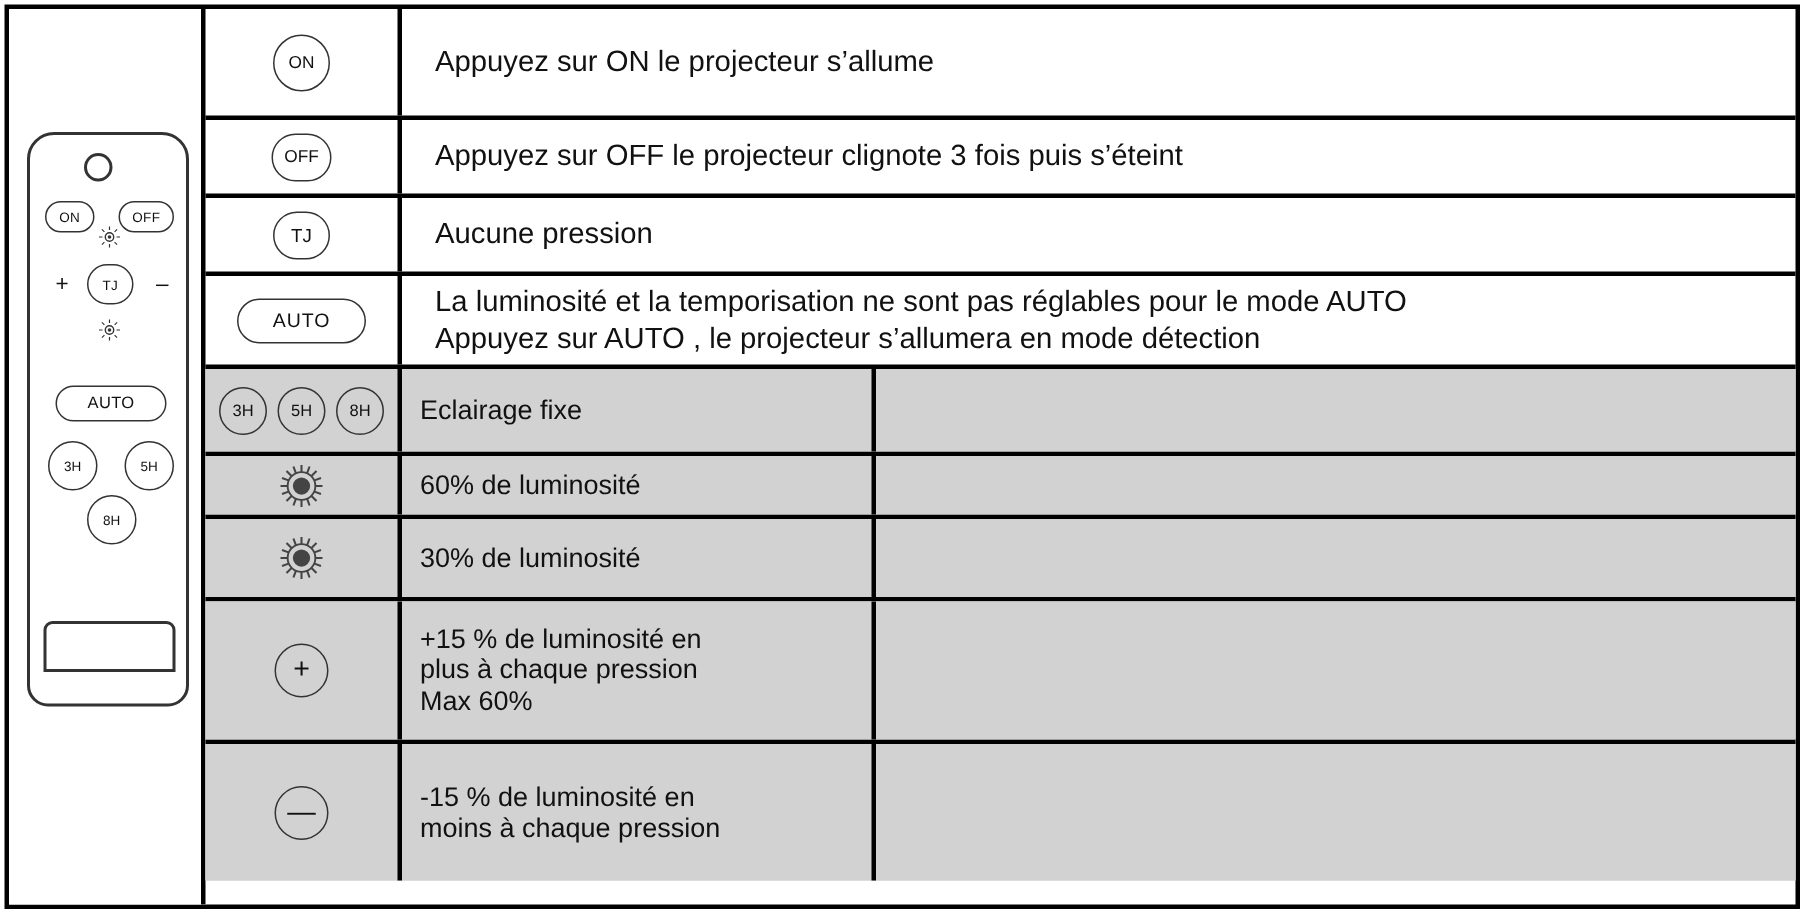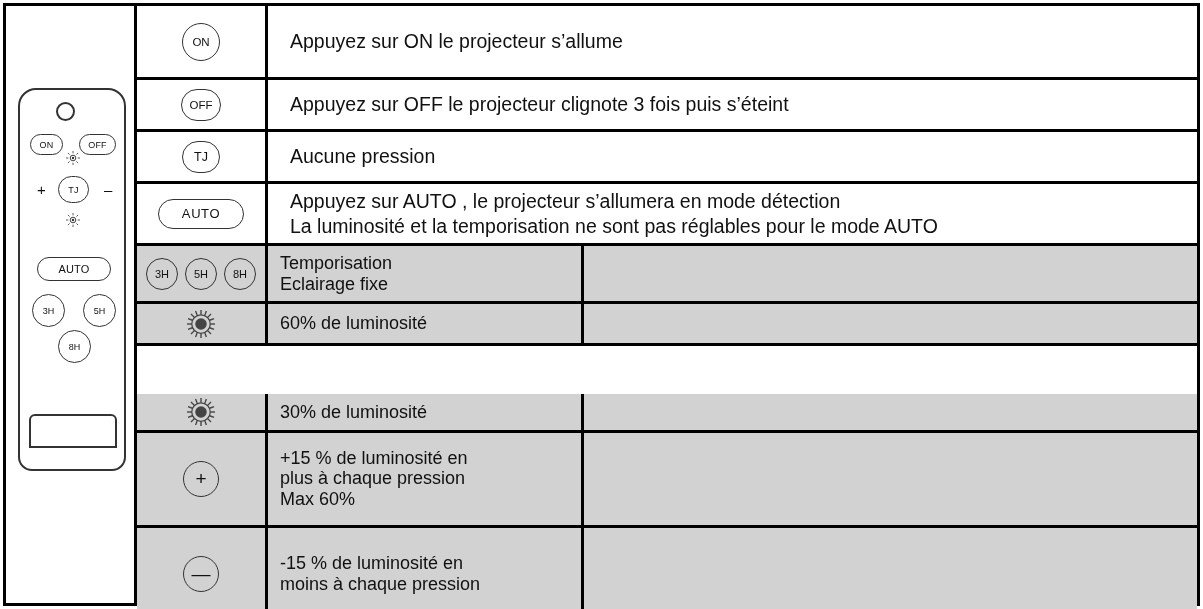--- a/index.html
+++ b/index.html
@@ -139,21 +139,21 @@
   .cell-blank {
     flex: 1 1 auto;
     background: #d2d2d2;
   }
   .r1 { height: 74px; }
   .r2 { height: 52px; }
   .r3 { height: 52px; }
   .r4 { height: 62px; }
   .r5 { height: 58px; }
   .r6 { height: 42px; }
-  .r7 { height: 39px; margin-top: 48px; }
+  .r7 { height: 55px; }
   .r8 { height: 95px; }
   .r9 { height: 91px; }
 
   .t-line { display: block; }
   .t-line.tight { line-height: 1.12; }
   .t-sub { }
 
   
   .ic-oval {
     border: 1.8px solid #333;
@@ -296,41 +296,40 @@
         </div>
       </div>
 
       <div class="row r4">
         <div class="cell-icon">
           <div class="ic-oval ic-auto">
             <span>AUTO</span>
           </div>
         </div>
         <div class="cell-text">
+          <span class="t-line">La luminosité et la temporisation ne sont pas réglables pour le mode AUTO</span>
           <span class="t-line">Appuyez sur AUTO , le projecteur s’allumera en mode détection</span>
-          <span class="t-line">La luminosité et la temporisation ne sont pas réglables pour le mode AUTO</span>
         </div>
       </div>
 
       <div class="row r5 shaded">
         <div class="cell-icon shaded">
           <div class="hours-group">
             <div class="ic-hour">
               <span>3H</span>
             </div>
             <div class="ic-hour">
               <span>5H</span>
             </div>
             <div class="ic-hour">
               <span>8H</span>
             </div>
           </div>
         </div>
         <div class="cell-text narrow shaded">
-          <span class="t-line tight">Temporisation</span>
           <span class="t-line tight">Eclairage fixe</span>
         </div>
         <div class="cell-blank"></div>
       </div>
 
       <div class="row r6 shaded">
         <div class="cell-icon shaded">
           <svg class="sun-wrap" viewBox="0 0 24 24">
             <circle cx="12" cy="12" r="4.6" fill="#444"></circle>
             <circle cx="12" cy="12" r="7.4" fill="none" stroke="#444" stroke-width="1"></circle>

